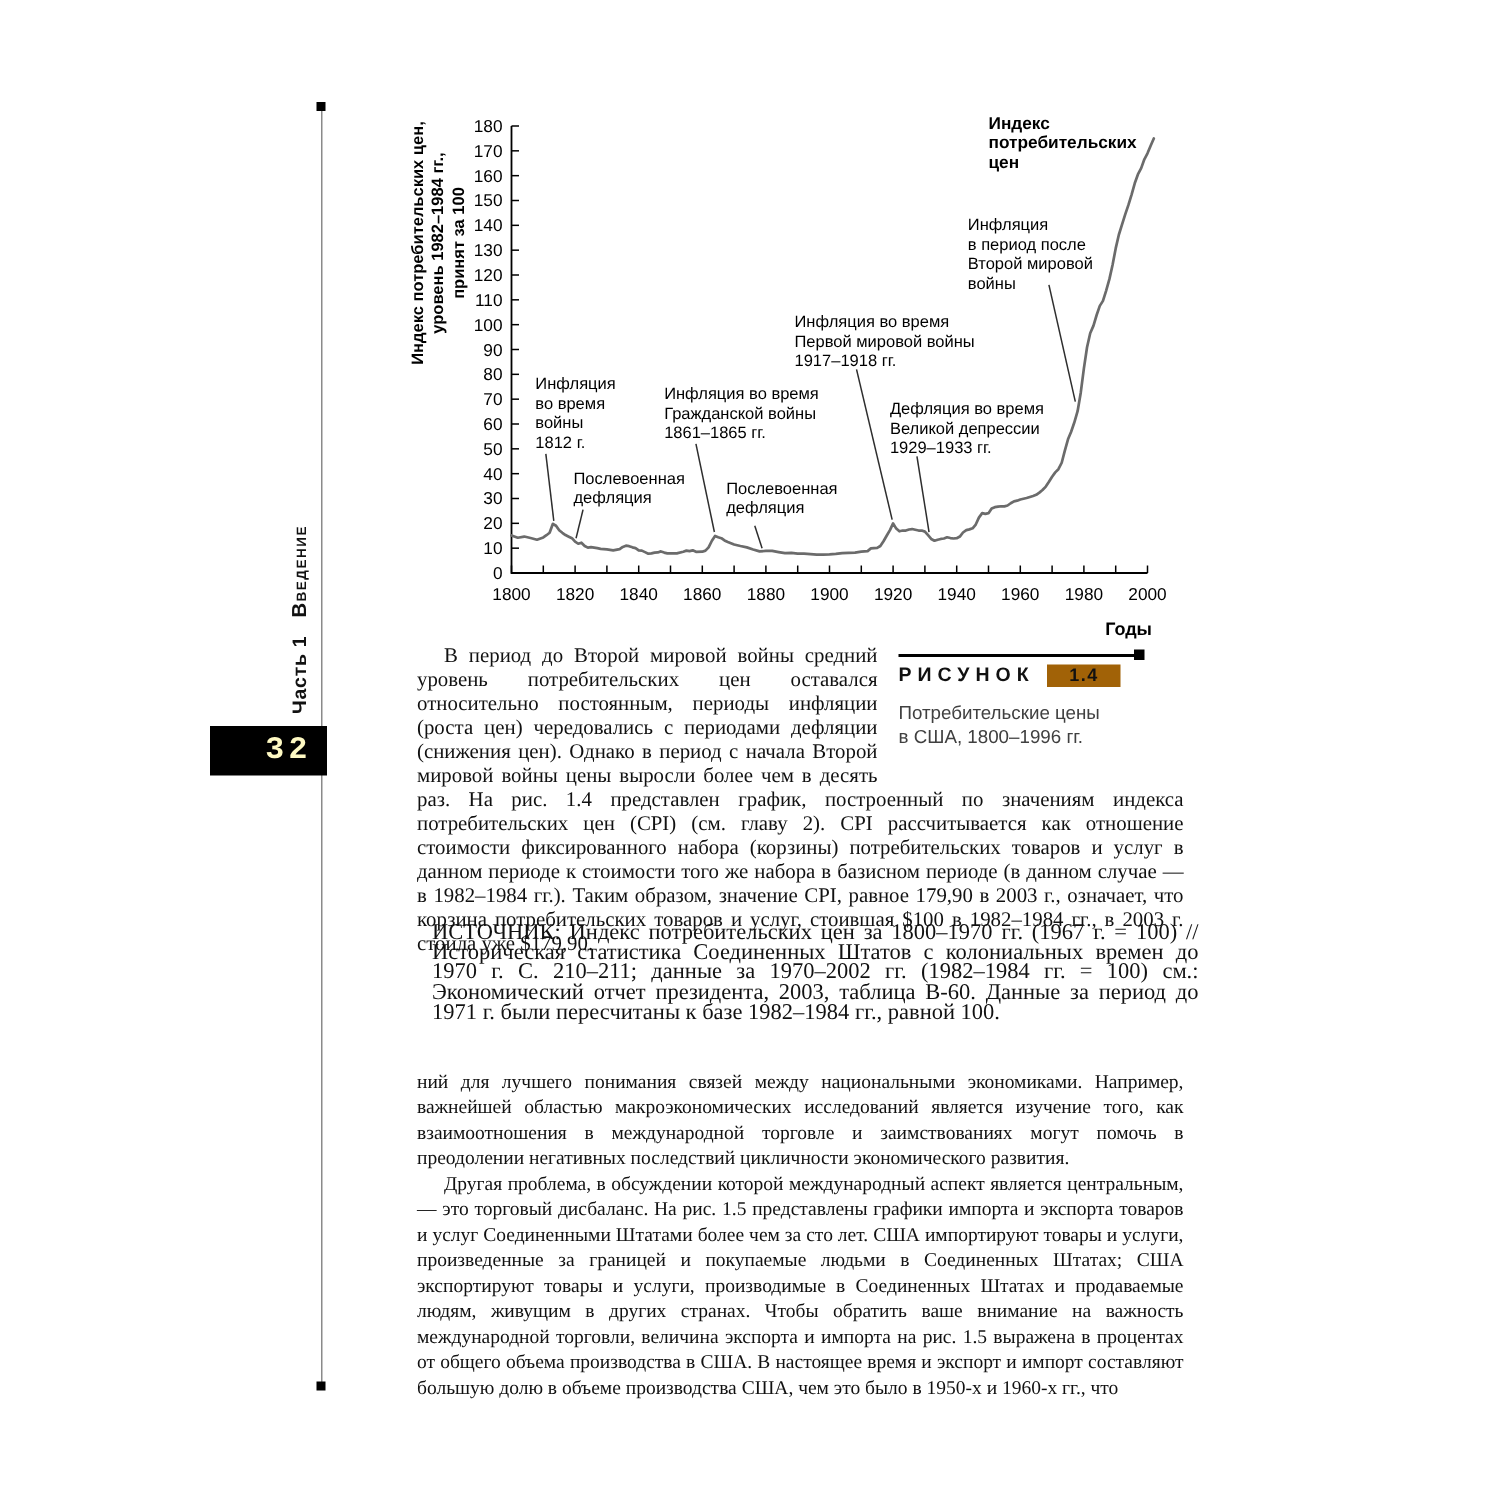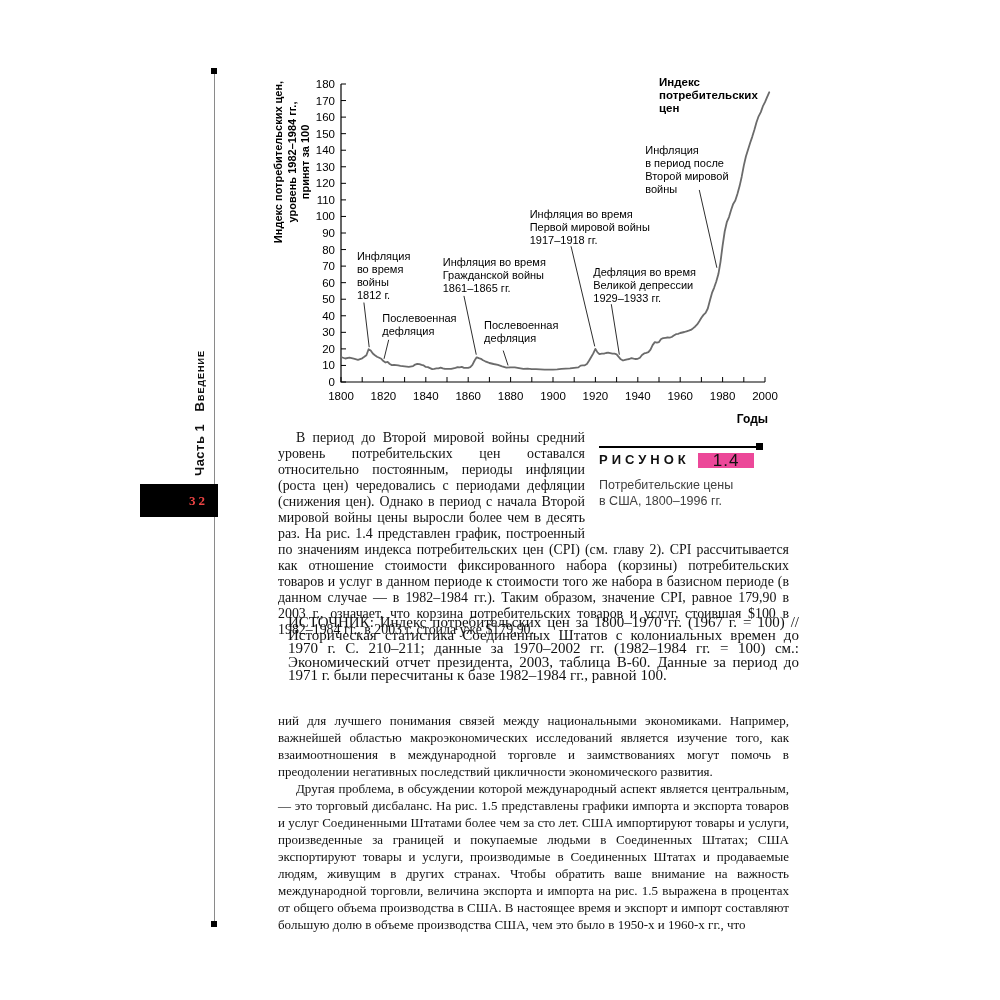--- a/index.html
+++ b/index.html
@@ -11,47 +11,47 @@
   .vrule-dot{position:absolute;width:6px;height:6px;background:#000;}
   .dot-top{left:211px;top:68px;}
   .dot-bottom{left:211px;top:921px;}
   .part-tab{position:absolute;left:188px;top:476px;width:140px;height:22px;
             transform:rotate(-90deg);transform-origin:0 0;
             font-family:"Liberation Sans",sans-serif;white-space:nowrap;
             display:flex;align-items:center;gap:12px;}
   .part-label{font-weight:bold;font-size:13px;letter-spacing:.5px;}
   .part-title{font-variant:small-caps;font-weight:bold;font-size:13.5px;letter-spacing:1px;}
   .pagenum-box{position:absolute;left:140px;top:484px;width:78px;height:33px;background:#000;
-               color:#ef4444;font-family:Liberation Serif, serif;font-weight:bold;
-               font-size:13px;letter-spacing:3px;text-align:right;line-height:33px;
+               color:#fef9c3;font-family:Liberation Mono, monospace;font-weight:bold;
+               font-size:21px;letter-spacing:3px;text-align:right;line-height:33px;
                padding-right:10px;box-sizing:border-box;}
 
   
   #chart-wrap{position:absolute;left:270px;top:70px;width:520px;height:370px;}
   #cpi-chart-svg{width:520px;height:370px;display:block;}
   .axis{stroke:#000;stroke-width:1.2;fill:none;}
   .tick{stroke:#000;stroke-width:1;}
   .ticklab{font-family:"Liberation Sans",sans-serif;font-size:11.5px;fill:#000;}
   .ylab{font-family:"Liberation Sans",sans-serif;font-size:11px;font-weight:bold;fill:#000;}
   .xlab{font-family:"Liberation Sans",sans-serif;font-size:12px;font-weight:bold;fill:#000;}
   .ann{font-family:"Liberation Sans",sans-serif;font-size:11px;fill:#000;}
   .ann-bold{font-weight:bold;font-size:11.5px;}
   .leader{stroke:#2e2e2e;stroke-width:1;fill:none;}
   .cpi-line{fill:none;stroke:#6b6b6b;stroke-width:1.8;stroke-linejoin:round;stroke-linecap:round;}
 
   
   #figure-para-block{position:absolute;left:278px;top:430px;width:511px;
                      font-size:13.9px;line-height:16px;text-align:justify;}
-  #figure-panel{float:right;width:190px;height:84px;margin:14px 0 6px 14px;
+  #figure-panel{float:right;width:190px;height:84px;margin:4px 0 6px 14px;
                 font-family:"Liberation Sans",sans-serif;box-sizing:border-box;padding-right:28px;}
   .fig-rule{position:relative;height:2px;background:#000;margin-top:2px;}
   .fig-rule-dot{position:absolute;right:-2px;top:-3px;width:7px;height:7px;background:#000;}
   .fig-head{display:flex;align-items:center;margin-top:4px;}
   .fig-head-word{font-weight:bold;font-size:13px;letter-spacing:4px;}
-  .fig-num{background:#ec4899;font-weight:normal;font-size:17px;letter-spacing:1px;
+  .fig-num{background:#a16207;font-weight:bold;font-size:12px;letter-spacing:1px;
            padding:0 15px;margin-left:8px;line-height:15px;}
   .fig-caption{margin-top:9px;font-size:12.5px;line-height:16px;color:#404040;}
   .indent{text-indent:18px;}
 
   
   #source-note{position:absolute;left:288px;top:616px;width:511px;
                font-size:15px;line-height:13.2px;text-align:justify;}
 
   
   #body-block{position:absolute;left:278px;top:712px;width:511px;

